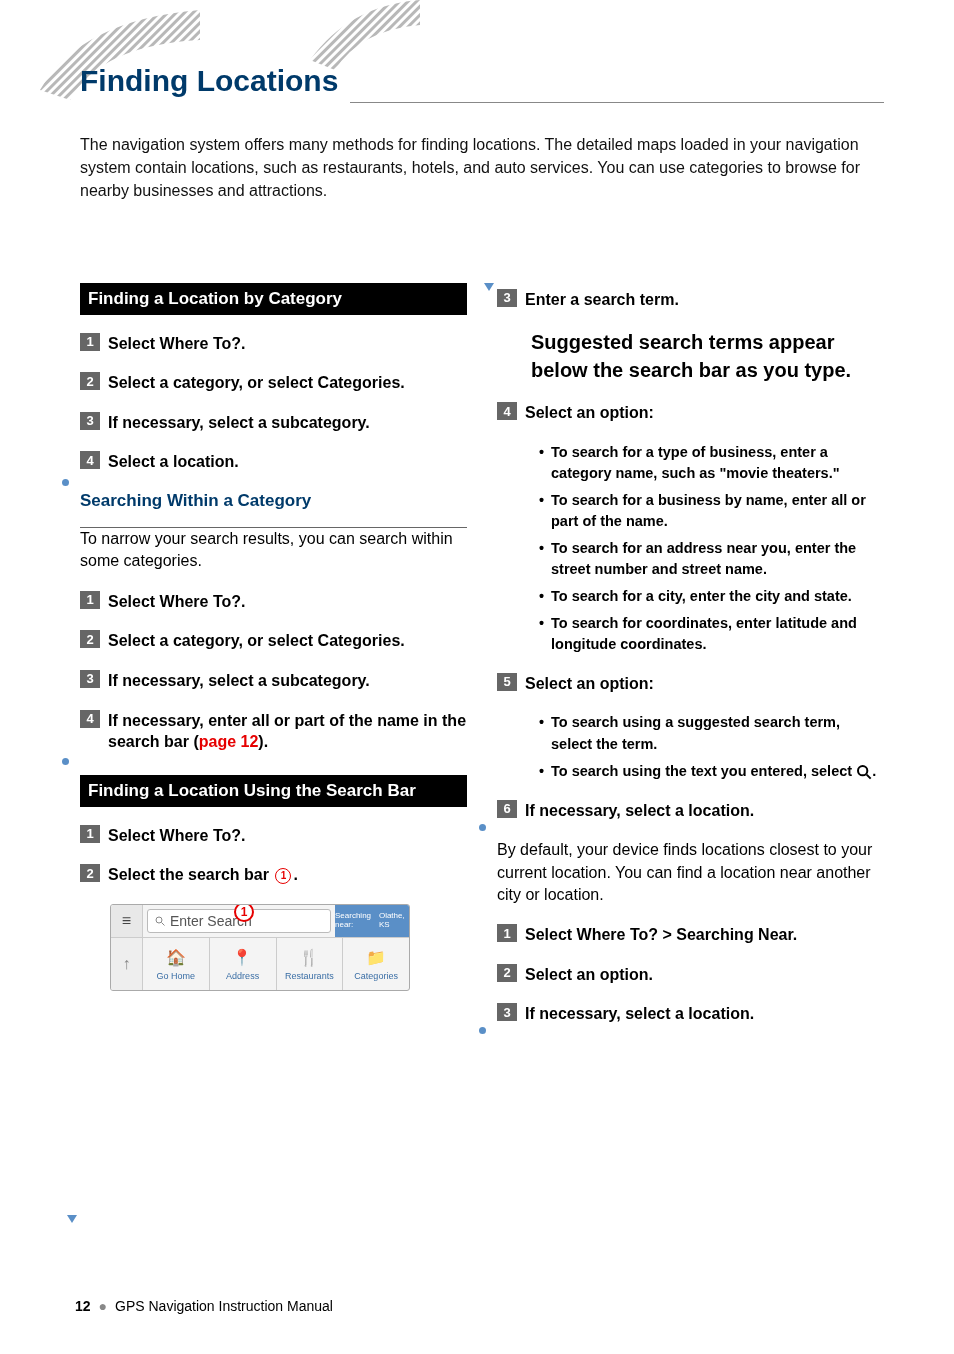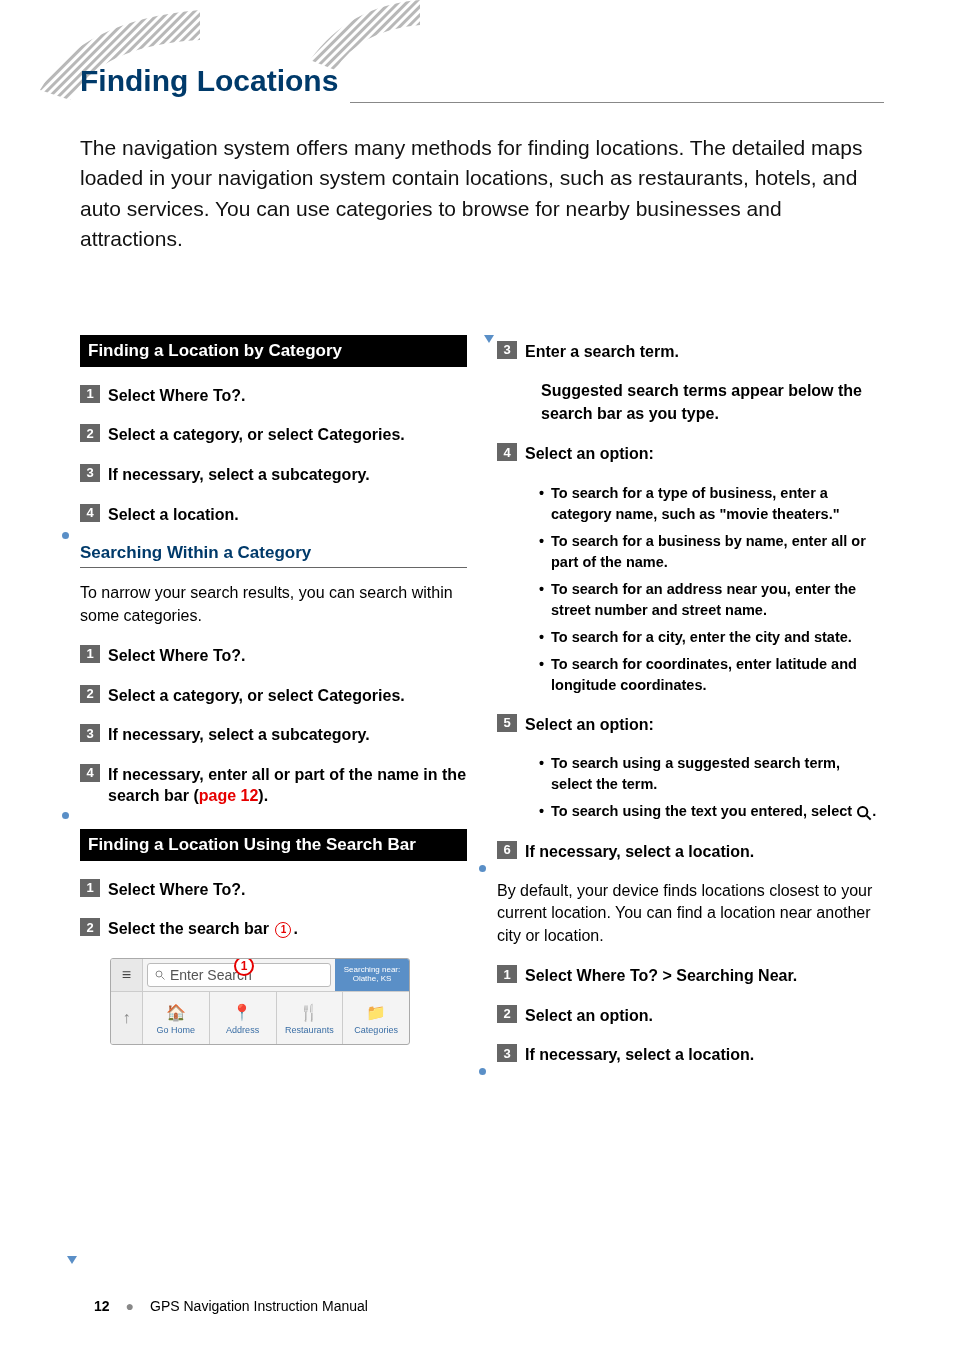--- a/index.html
+++ b/index.html
@@ -1,47 +1,47 @@
 <!DOCTYPE html>
 <html><head>
 <meta charset="utf-8">
 <style>
 *{margin:0;padding:0;box-sizing:border-box}
 body{font-family:"Myriad Pro","Segoe UI",Arial,sans-serif;background:#fff;color:#000;width:954px;height:1354px;position:relative}
 .page{padding:50px 70px 50px 80px;position:relative}
 .chapter-title{font-size:30px;font-weight:700;color:#003a6a;margin-bottom:4px;margin-top:14px}
 .title-rule{display:flex;align-items:center;margin-bottom:30px}
 .title-rule .line{flex:1;height:1px;background:#888;margin-left:270px}
-.intro{font-size:21px;line-height:1.45;color:#111;margin-bottom:80px;max-width:820px}
+.intro{font-size:16px;line-height:1.45;color:#111;margin-bottom:80px;max-width:820px}
 .columns{display:flex;gap:30px}
 .col{flex:1;min-width:0}
 .section-head{background:#000;color:#fff;font-weight:700;font-size:17px;padding:6px 8px;margin-bottom:12px}
-.sub-head{font-weight:700;font-size:17px;color:#003a6a;padding-bottom:4px;border-bottom:1px solid #666;margin-bottom:14px;margin-top:18px}
+.sub-head{font-weight:700;font-size:17px;color:#003a6a;padding-bottom:16px;border-bottom:1px solid #666;margin-bottom:0;margin-top:18px}
 .body-text{font-size:16px;line-height:1.4;margin-bottom:12px}
 .step{display:flex;align-items:flex-start;margin:18px 0;gap:8px}
 .step-num{background:#666;color:#fff;font-weight:700;font-size:13px;width:20px;height:18px;display:flex;align-items:center;justify-content:center;flex:0 0 auto}
 .step-text{font-weight:700;font-size:16px;line-height:1.35}
 .step-text .link{color:#e60000}
-.indent{margin-left:44px;font-size:16px;line-height:1.4;margin-bottom:12px}
+.indent{margin-left:34px;font-size:20px;line-height:1.4;margin-bottom:12px}
 .bullets{margin-left:42px;margin-bottom:14px}
 .bullets li{font-size:14.5px;font-weight:700;line-height:1.45;margin-bottom:6px;list-style:none;position:relative;padding-left:12px}
 .bullets li::before{content:"•";position:absolute;left:0;top:0}
 .search-icon{display:inline-block;vertical-align:middle}
 .timeline-dot{width:7px;height:7px;background:#5a8fc7;border-radius:50%;position:absolute;left:-18px}
 .decorations{position:absolute;top:0;left:0;width:100%;height:120px;pointer-events:none}
-.footer{position:absolute;bottom:40px;left:94px;font-size:14px;display:flex;align-items:flex-end;gap:16px}
+.footer{position:absolute;bottom:40px;left:75px;font-size:14px;display:flex;align-items:flex-end;gap:8px}
 .footer .pn{font-weight:700}
 .footer .bullet{color:#888}
 .screenshot{margin-left:30px;margin-top:10px;width:300px}
 .ss-frame{border:1px solid #aaa;background:#f4f4f4;border-radius:3px;overflow:hidden}
 .ss-top{display:flex;align-items:stretch;height:33px;border-bottom:1px solid #ccc}
 .ss-menu{width:32px;display:flex;align-items:center;justify-content:center;border-right:1px solid #ccc;background:#e8e8e8;font-size:16px;color:#444}
 .ss-search{flex:1;display:flex;align-items:center;padding:0 6px;background:#fff;margin:4px;border:1px solid #bbb;border-radius:3px;position:relative}
 .ss-search-text{font-size:14px;color:#555;margin-left:4px;font-family:Arial}
-.ss-near{width:74px;background:#5a8fc7;color:#fff;font-size:8px;display:flex;flex-direction:column;align-items:center;justify-content:center;line-height:1.1}
+.ss-near{width:74px;background:#5a8fc7;color:#fff;font-size:8px;display:flex;flex-direction:row;align-items:center;justify-content:center;line-height:1.1}
 .ss-row{display:flex;height:52px}
 .ss-back{width:32px;border-right:1px solid #ccc;display:flex;align-items:center;justify-content:center;color:#888;background:#eee}
 .ss-item{flex:1;display:flex;flex-direction:column;align-items:center;justify-content:center;border-right:1px solid #ccc;font-size:9px;color:#3a6ea5}
 .ss-item:last-child{border-right:none}
 .ss-item .ic{width:22px;height:22px;margin-bottom:2px;display:flex;align-items:center;justify-content:center;font-size:16px}
 .callout{position:absolute;width:20px;height:20px;border:2px solid #e60000;border-radius:50%;color:#e60000;font-weight:700;font-size:12px;display:flex;align-items:center;justify-content:center;background:#fff}
 .callout-inline{display:inline-flex;width:16px;height:16px;border:1.5px solid #e60000;border-radius:50%;color:#e60000;font-weight:700;font-size:10px;align-items:center;justify-content:center;vertical-align:middle;margin:0 2px}
 .col-wrap{position:relative}
 .tick{position:absolute;left:-13px;width:0;height:0}
 .tick-down{border-left:5px solid transparent;border-right:5px solid transparent;border-top:8px solid #5a8fc7}

